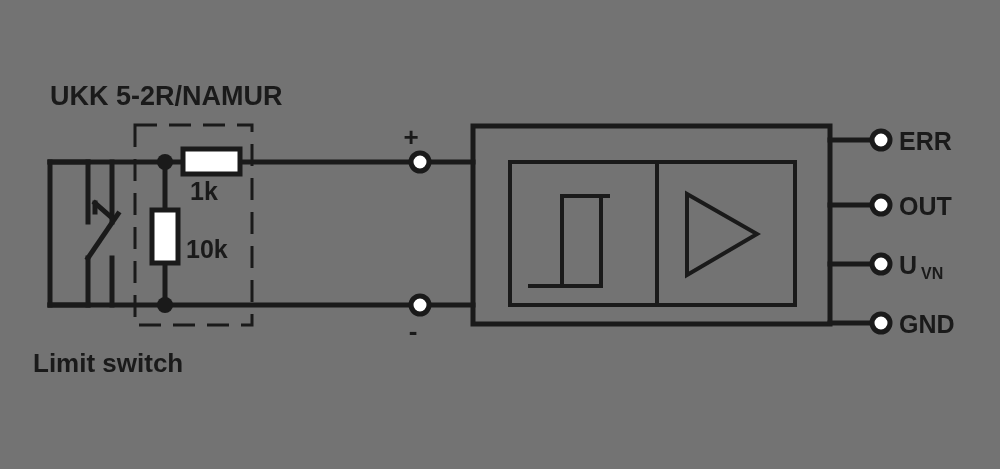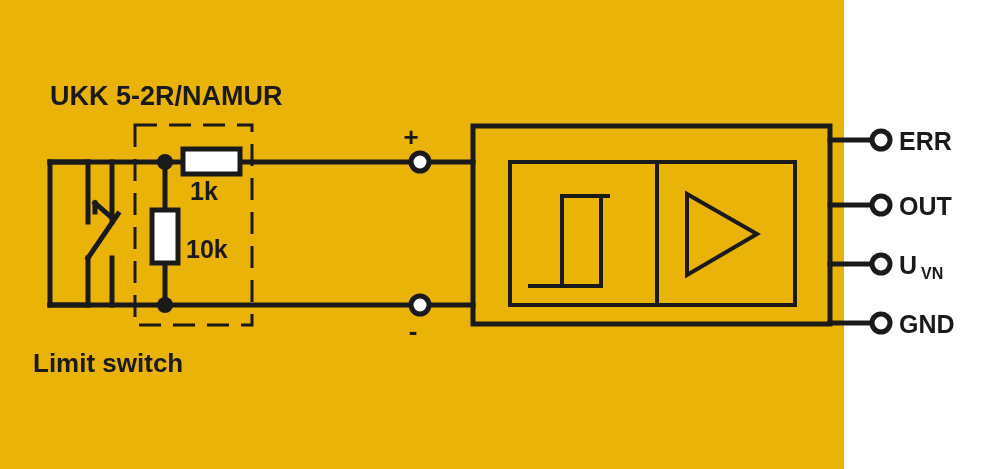--- a/index.html
+++ b/index.html
@@ -1,18 +1,18 @@
 <!DOCTYPE html>
 <html><head>
 <meta charset="utf-8">
 <style>
   html,body{margin:0;padding:0;background:#ffffff;}
   body{width:1000px;height:469px;overflow:hidden;
        font-family:"Liberation Sans",sans-serif;}
-  #stage{position:relative;width:844px;height:469px;background:#eab308;}
+  #stage{position:relative;width:1000px;height:469px;background:#737373;}
   svg{display:block;}
   .lbl{font-weight:bold;fill:#1a1a1a;font-family:"Liberation Sans",sans-serif;}
   .title{font-size:27px;}
   .res{font-size:25px;}
   .term{font-size:25px;}
   .sub{font-size:16px;}
   .sign{font-size:26px;}
   .foot{font-size:26px;}
 </style>
 </head>

